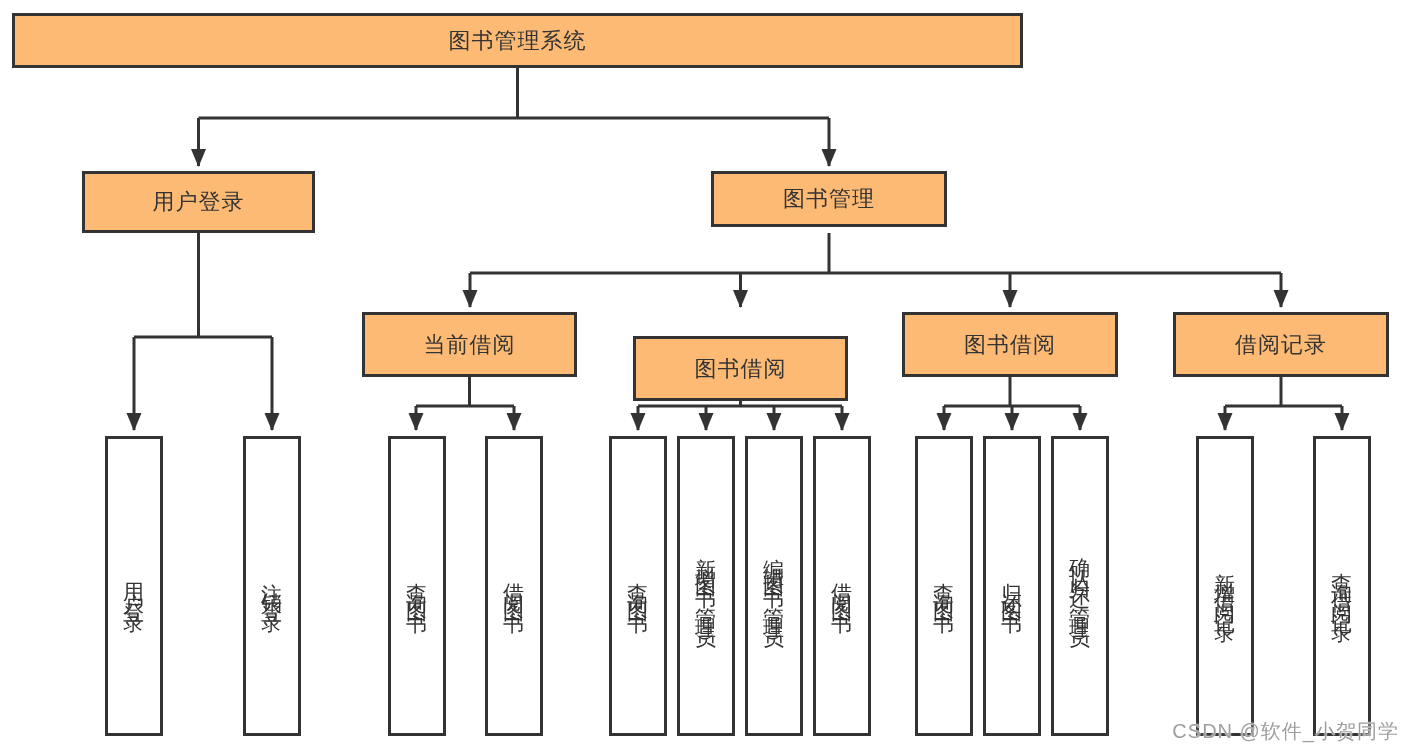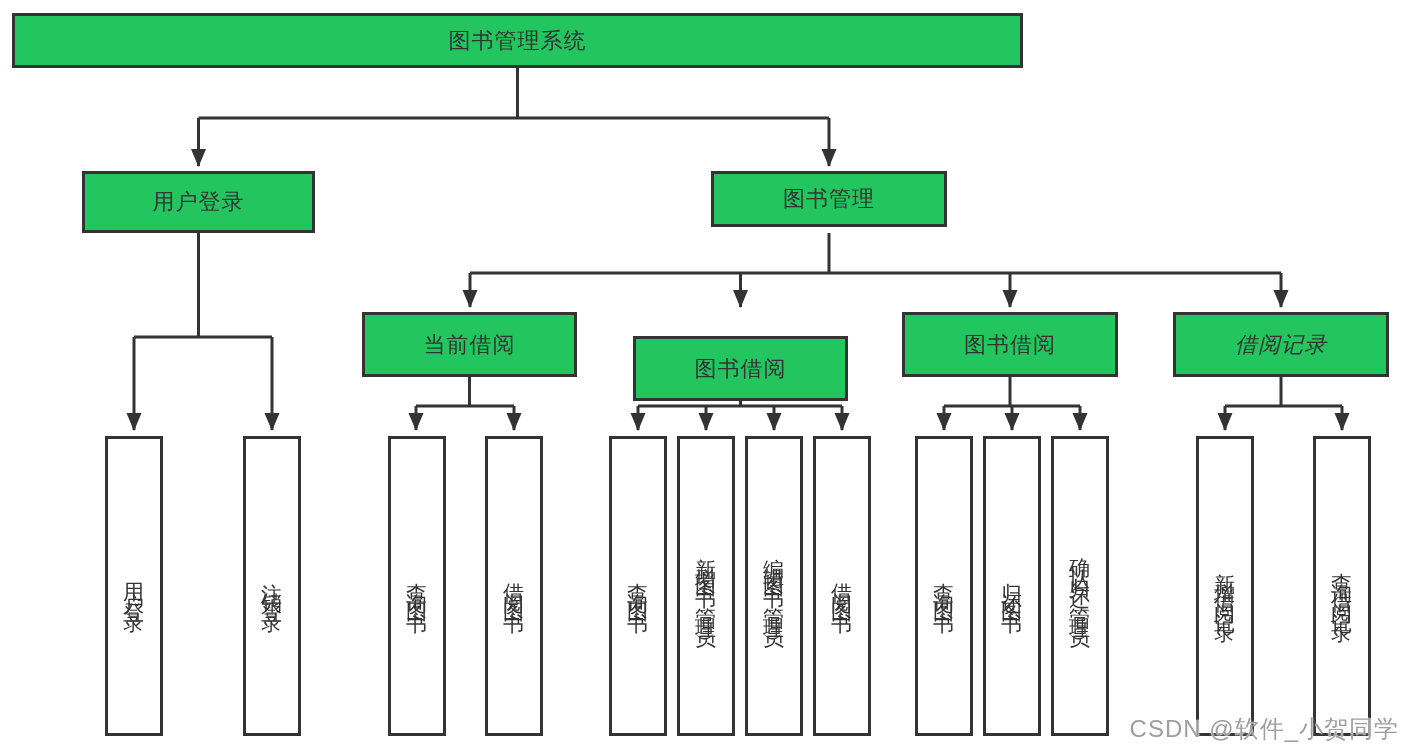--- a/index.html
+++ b/index.html
@@ -18,21 +18,21 @@
   #connectors {
     position: absolute;
     left: 0;
     top: 0;
     pointer-events: none;
   }
   .box {
     position: absolute;
     box-sizing: border-box;
     border: 3px solid #333333;
-    background: #22c55e;
+    background: #fdba74;
     display: flex;
     align-items: center;
     justify-content: center;
     color: #333333;
     font-size: 22px;
     letter-spacing: 1px;
     z-index: 2;
   }
   .leaf {
     position: absolute;
@@ -54,21 +54,21 @@
     font-size: 21px;
     line-height: 1;
     letter-spacing: 10px;
     color: #333333;
     white-space: nowrap;
   }
   .watermark {
     position: absolute;
     right: 6px;
     bottom: 2px;
-    font-size: 24px;
+    font-size: 20px;
     color: #9e9e9e;
     letter-spacing: 1px;
     z-index: 3;
     text-shadow: 0 0 2px #ffffff, 0 0 1px #ffffff;
   }
 </style>
 </head>
 <body>
 
 <div id="stage">
@@ -124,21 +124,21 @@
   </svg>
 
   <div class="box" style="left:12px; top:13px; width:1011px; height:55px;">图书管理系统</div>
 
   <div class="box" style="left:82px; top:171px; width:233px; height:62px;">用户登录</div>
   <div class="box" style="left:711px; top:171px; width:236px; height:56px;">图书管理</div>
 
   <div class="box" style="left:362px; top:312px; width:215px; height:65px;">当前借阅</div>
   <div class="box" style="left:633px; top:312px; width:215px; height:65px;margin-top:24px;">图书借阅</div>
   <div class="box" style="left:902px; top:312px; width:216px; height:65px;">图书借阅</div>
-  <div class="box" style="left:1173px; top:312px; width:216px; height:65px;font-style:italic;">借阅记录</div>
+  <div class="box" style="left:1173px; top:312px; width:216px; height:65px;">借阅记录</div>
 
   <div class="leaf" style="left:105px;">
     <span class="vtext">用户登录</span>
   </div>
   <div class="leaf" style="left:243px;">
     <span class="vtext">注销登录</span>
   </div>
   <div class="leaf" style="left:388px;">
     <span class="vtext">查询图书</span>
   </div>

